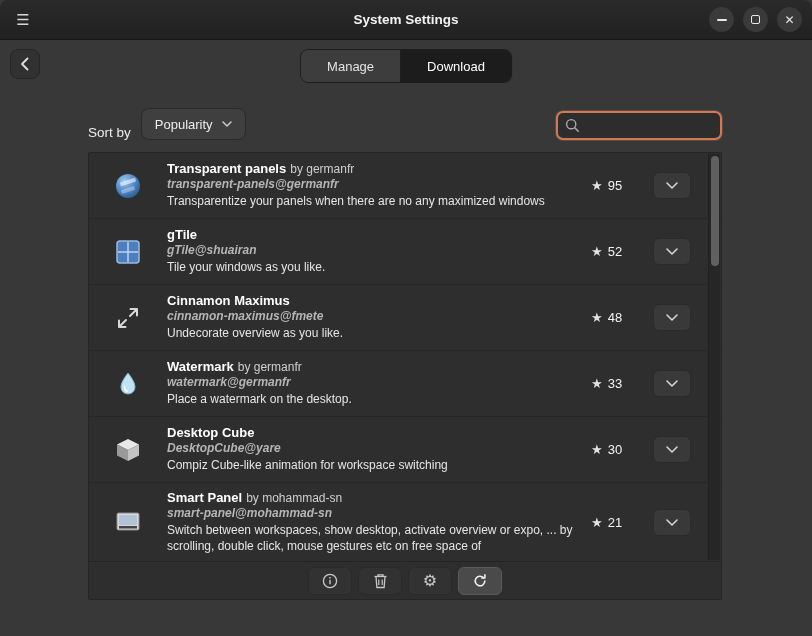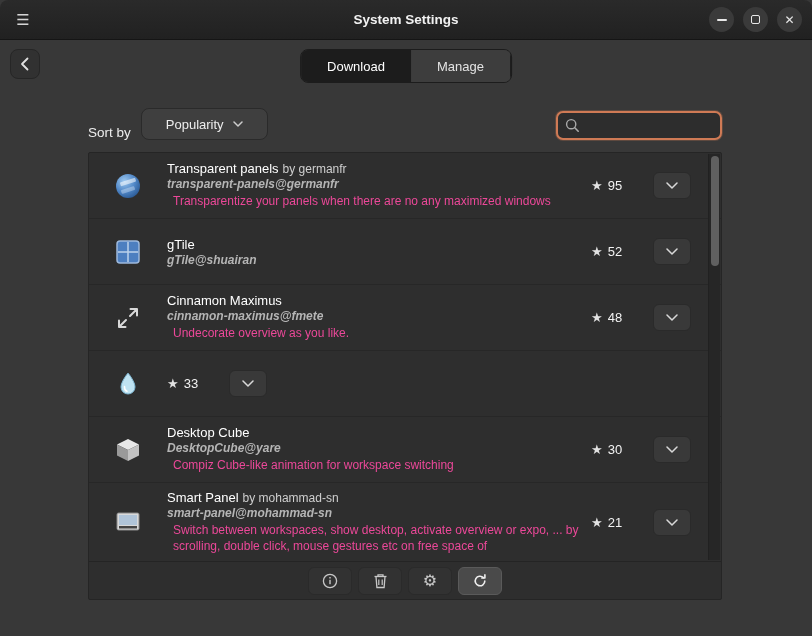--- a/index.html
+++ b/index.html
@@ -31,38 +31,38 @@
   .segmented { position:absolute; left:50%; top:9px; transform:translateX(-50%); display:flex;
     border:1px solid #1c1c1c; border-radius:8px; overflow:hidden; }
   .seg-btn { height:32px; padding:0 26px; border:none; font-size:13px; display:flex; align-items:center; cursor:pointer; }
   .seg-manage { background:#3d3d3d; color:#e3e3e3; border-right:1px solid #1c1c1c; }
   .seg-download { background:#1c1c1c; color:#ffffff; }
   
   .content { padding:0 90px 0 88px; }
   .sort-row { margin-top:14px; height:34px; display:flex; align-items:flex-end; }
   .sort-label { font-size:13.5px; color:#ededed; margin-right:10px; }
   .sort-dd { display:flex; align-items:center; gap:9px; background:#3f3f3f; border:1px solid #2a2a2a;
-    border-radius:8px; height:32px; padding:0 24px; color:#ededed; font-size:13px; cursor:pointer; }
+    border-radius:8px; height:32px; padding:0 13px; color:#ededed; font-size:13px; cursor:pointer; }
   .search-box { margin-left:auto; width:166px; height:29px; border:2px solid #cf7a55; border-radius:7px;
     background:#2d2d2d; display:flex; align-items:center; padding:0 7px;
     box-shadow:0 0 0 1px rgba(207,122,85,0.25); }
   .search-box svg { flex:none; }
   .search-box input { flex:1; min-width:0; background:none; border:none; outline:none; color:#eeeeee; font-size:13px; margin-left:5px; }
   
   .list-frame { margin-top:12px; border:1px solid #252525; background:#2e2e2e; border-radius:2px; }
   .scroll-area { height:408px; overflow:hidden; position:relative; }
   .row { display:flex; align-items:center; min-height:66px; padding:7px 0;
     border-bottom:1px solid #272727; cursor:pointer; }
   .icon-cell { width:78px; flex:none; display:flex; justify-content:center; }
   .text-cell { flex:1; min-width:0; padding-right:8px; }
   .title-line { font-size:13px; color:#ffffff; }
-  .ext-title { font-weight:normal;text-align:center; }
+  .ext-title { font-weight:bold;text-align:center; }
   .ext-by { color:#cfcfcf; font-size:12px; margin-left:4px; }
   .ext-uuid { font-style:italic; font-size:12px; color:#b5b5b5; margin-top:1px;font-weight:bold; }
-  .ext-desc { font-size:12px; color:#ec4899; margin-top:3px; line-height:1.3;margin-left:6px; }
+  .ext-desc { font-size:12px; color:#e5e5e5; margin-top:3px; line-height:1.3; }
   .stars { flex:none; width:56px; display:flex; align-items:center; gap:5px; font-size:13px; color:#f2f2f2; }
   .star-ic { color:#e2e2e2; font-size:13px; }
   .expand-btn { flex:none; width:38px; height:27px; margin:0 30px 0 6px; border-radius:6px;
     background:#393939; border:1px solid #2a2a2a; display:flex; align-items:center; justify-content:center; cursor:pointer; }
   .scrollbar { position:absolute; top:1px; bottom:1px; right:1px; width:12px; background:#262626; border-left:1px solid #212121; }
   .scroll-thumb { position:absolute; top:2px; left:2px; width:8px; height:110px; border-radius:4px; background:#606060; cursor:pointer; }
   
   .footer-bar { height:38px; border-top:1px solid #242424; display:flex; align-items:center; justify-content:center; gap:6px; }
   .foot-btn { width:44px; height:28px; border-radius:6px; background:#323232; border:1px solid #2a2a2a;
     display:flex; align-items:center; justify-content:center; cursor:pointer; color:#c8c8c8; padding:0; }
@@ -93,22 +93,22 @@
     </div>
   </div>
 
   <div class="subtoolbar">
     <button class="back-btn">
       <svg width="12" height="16" viewBox="0 0 12 16">
         <polyline points="8.5,2.5 3,8 8.5,13.5" fill="none" stroke="#e0e0e0" stroke-width="1.8" stroke-linecap="round" stroke-linejoin="round"></polyline>
       </svg>
     </button>
     <div class="segmented">
+      <button class="seg-btn seg-manage">Manage</button>
       <button class="seg-btn seg-download">Download</button>
-      <button class="seg-btn seg-manage">Manage</button>
     </div>
   </div>
 
   <div class="content">
 
     <div class="sort-row">
       <span class="sort-label">Sort by</span>
       <button class="sort-dd">
         <span>Popularity</span>
         <svg width="10" height="6" viewBox="0 0 10 6">
@@ -161,20 +161,21 @@
         <div class="row">
           <div class="icon-cell">
             <svg width="28" height="28" viewBox="0 0 28 28">
               <rect x="3" y="3" width="22" height="22" rx="3" fill="#4d7fc0" stroke="#9db9dd" stroke-width="1.5"></rect>
               <path d="M14 4v20 M4 14h20" stroke="#bcd2ea" stroke-width="1.5"></path>
             </svg>
           </div>
           <div class="text-cell">
             <div class="title-line"><span class="ext-title">gTile</span><span class="ext-by"></span></div>
             <div class="ext-uuid">gTile@shuairan</div>
+            <div class="ext-desc">Tile your windows as you like.</div>
           </div>
           <div class="stars">
             <span class="star-ic">★</span>
             <span>52</span>
           </div>
           <button class="expand-btn">
             <svg width="12" height="7" viewBox="0 0 12 7">
               <polyline points="1,1 6,6 11,1" fill="none" stroke="#d8d8d8" stroke-width="1.5" stroke-linecap="round" stroke-linejoin="round"></polyline>
             </svg>
           </button>
@@ -202,20 +203,25 @@
             </svg>
           </button>
         </div>
 
         <div class="row">
           <div class="icon-cell">
             <svg width="28" height="28" viewBox="0 0 28 28">
               <path d="M14 3 C14 3 7 11.5 7 17 a7 7 0 0 0 14 0 C21 11.5 14 3 14 3 Z" fill="#bfe3f2" stroke="#7fb8d4" stroke-width="1"></path>
               <path d="M10.5 16.5 a3.5 4.5 0 0 0 2.5 4.7" stroke="#ffffff" stroke-width="1.5" fill="none" stroke-linecap="round"></path>
             </svg>
+          </div>
+          <div class="text-cell">
+            <div class="title-line"><span class="ext-title">Watermark</span><span class="ext-by">by germanfr</span></div>
+            <div class="ext-uuid">watermark@germanfr</div>
+            <div class="ext-desc">Place a watermark on the desktop.</div>
           </div>
           <div class="stars">
             <span class="star-ic">★</span>
             <span>33</span>
           </div>
           <button class="expand-btn">
             <svg width="12" height="7" viewBox="0 0 12 7">
               <polyline points="1,1 6,6 11,1" fill="none" stroke="#d8d8d8" stroke-width="1.5" stroke-linecap="round" stroke-linejoin="round"></polyline>
             </svg>
           </button>

